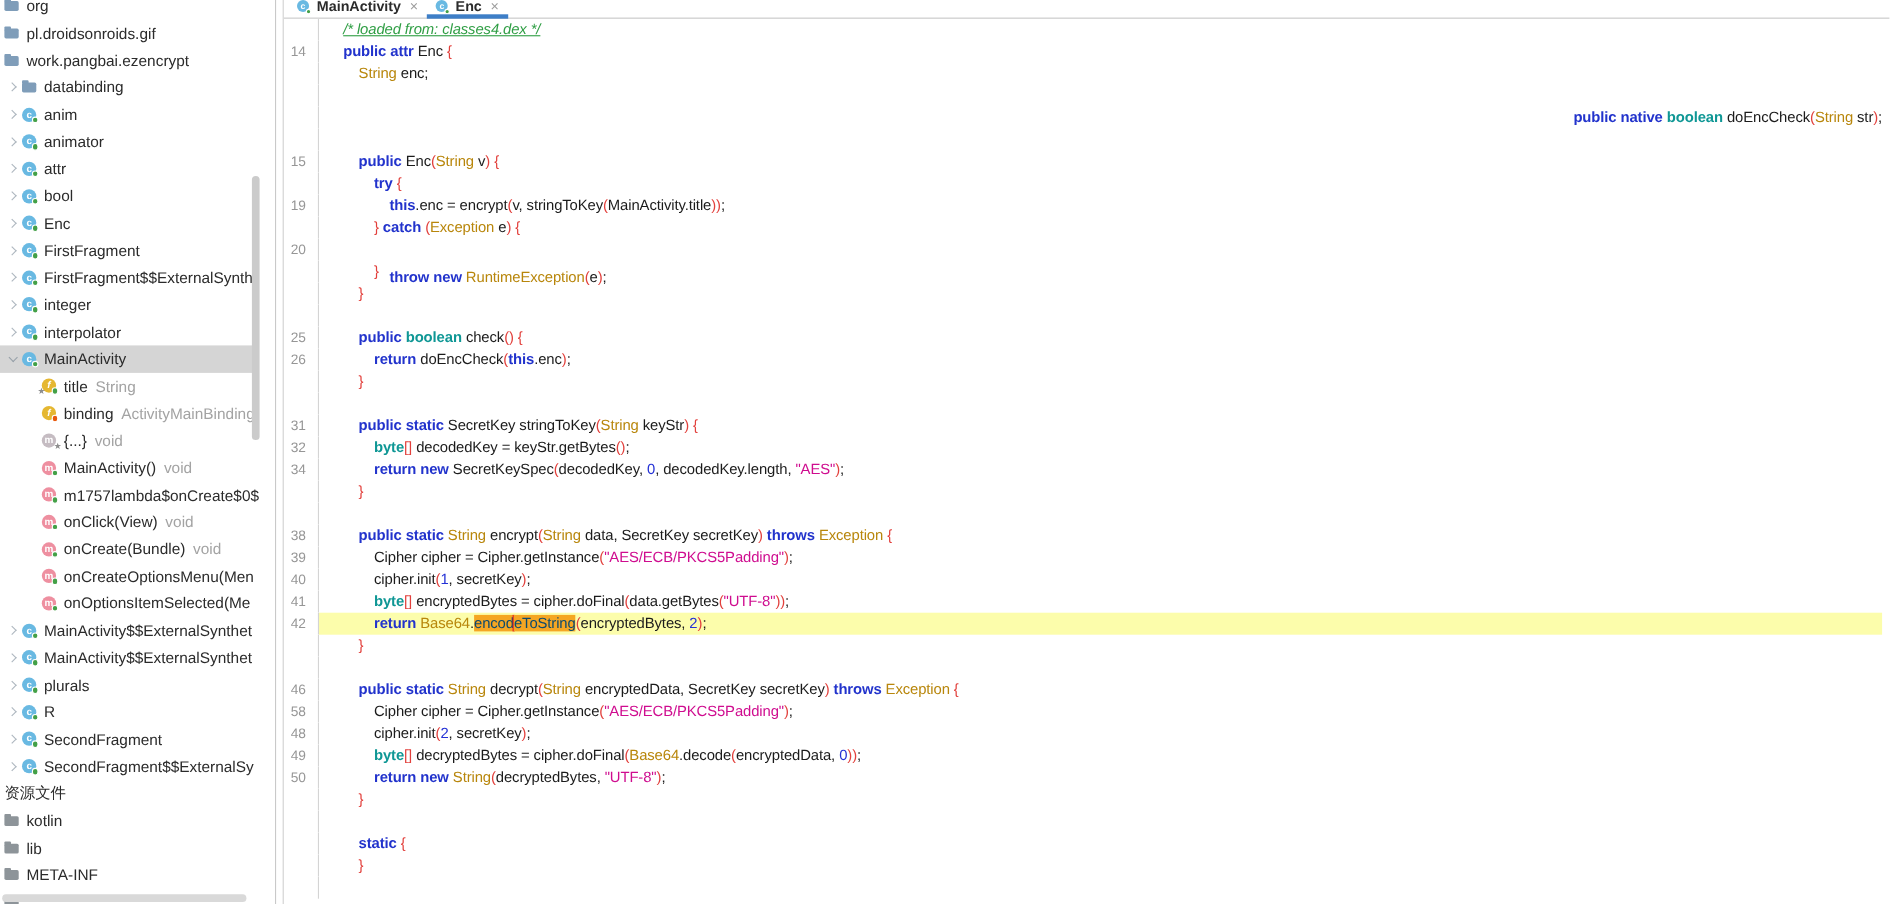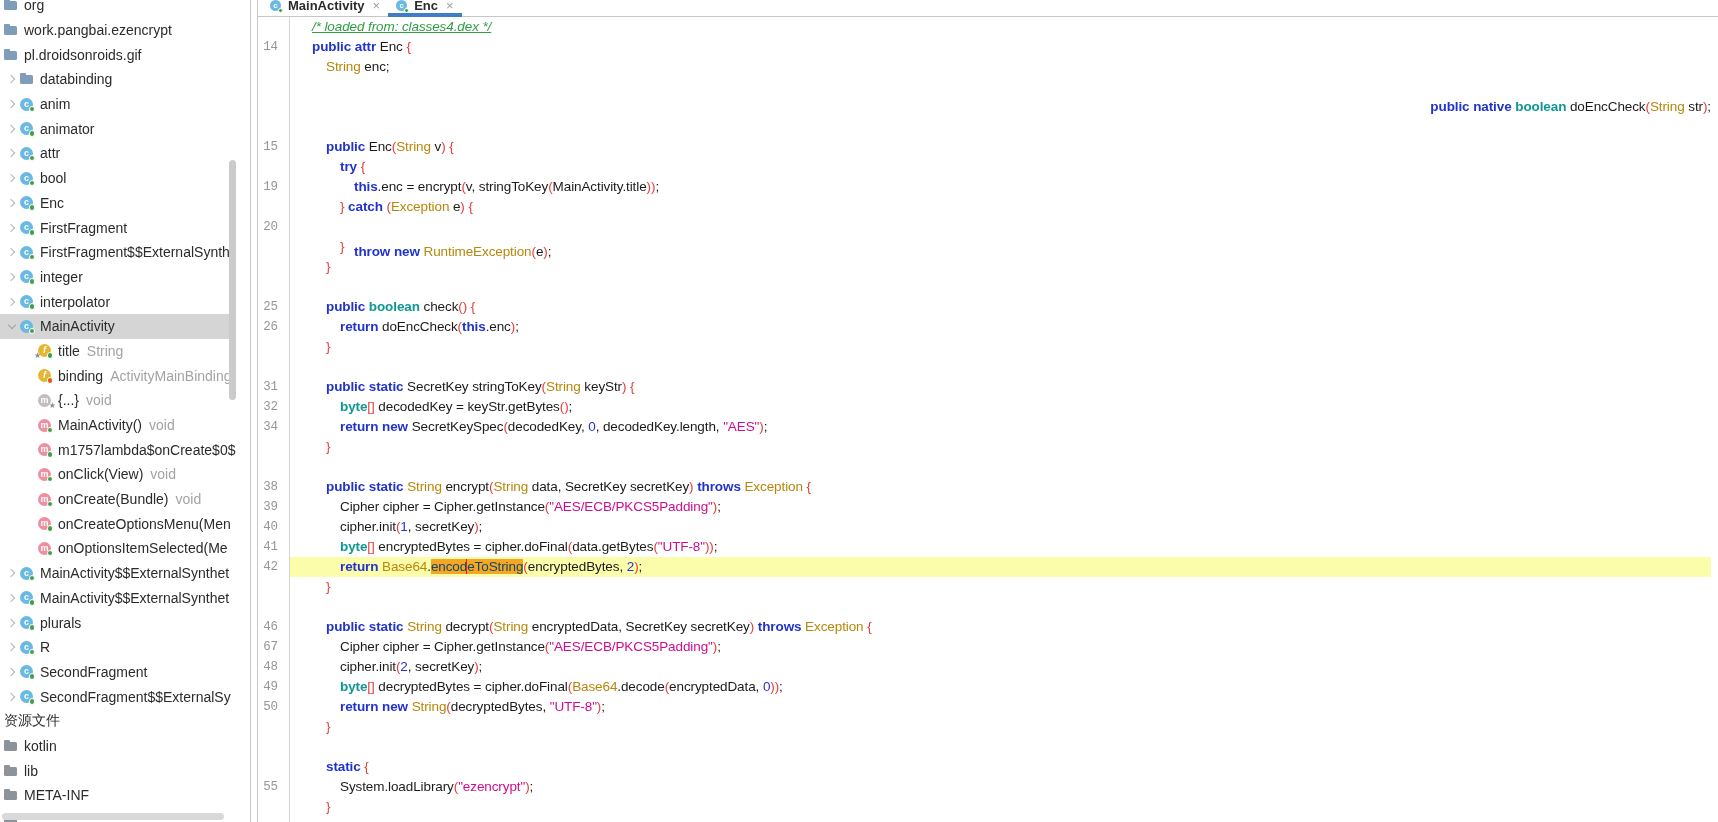--- a/index.html
+++ b/index.html
@@ -45,21 +45,21 @@
   .editor-panel{flex:1;display:flex;flex-direction:column;overflow:hidden;background:#fff;}
   .tabbar{flex:0 0 17px;height:17px;display:flex;align-items:flex-end;padding-left:4px;border-bottom:1px solid #c6c6c6;background:#fff;}
   .tab{position:relative;display:flex;align-items:center;padding:0 8px 3px 8px;font-weight:bold;font-size:13px;color:#2b2b2b;cursor:default;}
   .tab .ic{flex:0 0 13px;width:13px;height:13px;margin-right:5px;}
   .tab .ic .circ{width:11px;height:11px;font-size:8px;line-height:11px;top:1px;}
   .tab .ic .dot{width:5.5px;height:5.5px;right:0;}
   .tab .close{color:#9d9d9d;font-weight:normal;font-size:13px;margin-left:8px;}
   .tab.active:after{content:"";position:absolute;left:0;right:0;bottom:-1px;height:4px;background:var(--tab-underline,#3d7ec7);}
   .code{flex:1;overflow:hidden;}
   .crow{display:flex;height:20px;line-height:20px;font-size:13.5px;letter-spacing:-0.1px;}
-  .cgut{flex:0 0 32px;width:32px;text-align:right;padding-right:11px;font-size:12.5px;color:var(--line-number,#969696);background:#fff;border-right:1px solid #d4d4d4;font-family:Liberation Mono, monospace;}
+  .cgut{flex:0 0 32px;width:32px;text-align:right;padding-right:11px;font-size:12.5px;color:var(--line-number,#969696);background:#fff;border-right:1px solid #d4d4d4;}
   .cbody{flex:1;white-space:pre;margin-right:7px;}
   .cbody.hl{background:var(--line-highlight,#fcfdab);}
   .tk-kw{color:var(--keyword,#2233cc);font-weight:bold;}
   .tk-ty{color:var(--type-keyword,#0f9795);font-weight:bold;}
   .tk-cl{color:var(--class-ref,#b8860b);}
   .tk-st{color:var(--string,#cf0c8f);}
   .tk-nu{color:var(--number,#2431d6);}
   .tk-pu{color:var(--punctuation,#e2403c);}
   .tk-pl{color:var(--plain,#1b1b1b);}
   .tk-cm{color:var(--comment,#2f9e44);font-style:italic;text-decoration:underline;}
@@ -75,27 +75,27 @@
         <div class="trow">
           <span class="ic ic-pkg">
             <span class="fold"></span>
           </span>
           <span class="tlabel">org</span>
         </div>
         <div class="trow">
           <span class="ic ic-pkg">
             <span class="fold"></span>
           </span>
+          <span class="tlabel">pl.droidsonroids.gif</span>
+        </div>
+        <div class="trow">
+          <span class="ic ic-pkg">
+            <span class="fold"></span>
+          </span>
           <span class="tlabel">work.pangbai.ezencrypt</span>
-        </div>
-        <div class="trow">
-          <span class="ic ic-pkg">
-            <span class="fold"></span>
-          </span>
-          <span class="tlabel">pl.droidsonroids.gif</span>
         </div>
         <div class="trow">
           <span class="chev right">
             <i></i>
           </span>
           <span class="ic ic-pkg">
             <span class="fold"></span>
           </span>
           <span class="tlabel">databinding</span>
         </div>
@@ -499,21 +499,21 @@
         </div>
         <div class="crow">
           <div class="cgut"></div>
           <div class="cbody" style="padding-left: 22px;"></div>
         </div>
         <div class="crow">
           <div class="cgut">46</div>
           <div class="cbody" style="padding-left: 36px;"><span class="tk-kw">public static</span><span class="tk-pl"> </span><span class="tk-cl">String</span><span class="tk-pl"> decrypt</span><span class="tk-pu">(</span><span class="tk-cl">String</span><span class="tk-pl"> encryptedData, SecretKey secretKey</span><span class="tk-pu">)</span><span class="tk-pl"> </span><span class="tk-kw">throws</span><span class="tk-pl"> </span><span class="tk-cl">Exception</span><span class="tk-pl"> </span><span class="tk-pu">{</span></div>
         </div>
         <div class="crow">
-          <div class="cgut">67</div>
+          <div class="cgut">58</div>
           <div class="cbody" style="padding-left: 50px;"><span class="tk-pl">Cipher cipher = Cipher.getInstance</span><span class="tk-pu">(</span><span class="tk-st">"AES/ECB/PKCS5Padding"</span><span class="tk-pu">)</span><span class="tk-pl">;</span></div>
         </div>
         <div class="crow">
           <div class="cgut">48</div>
           <div class="cbody" style="padding-left: 50px;"><span class="tk-pl">cipher.init</span><span class="tk-pu">(</span><span class="tk-nu">2</span><span class="tk-pl">, secretKey</span><span class="tk-pu">)</span><span class="tk-pl">;</span></div>
         </div>
         <div class="crow">
           <div class="cgut">49</div>
           <div class="cbody" style="padding-left: 50px;"><span class="tk-ty">byte</span><span class="tk-pu">[]</span><span class="tk-pl"> decryptedBytes = cipher.doFinal</span><span class="tk-pu">(</span><span class="tk-cl">Base64</span><span class="tk-pl">.decode</span><span class="tk-pu">(</span><span class="tk-pl">encryptedData, </span><span class="tk-nu">0</span><span class="tk-pu">))</span><span class="tk-pl">;</span></div>
         </div>
@@ -525,24 +525,20 @@
           <div class="cgut"></div>
           <div class="cbody" style="padding-left: 36px;"><span class="tk-pu">}</span></div>
         </div>
         <div class="crow">
           <div class="cgut"></div>
           <div class="cbody" style="padding-left: 22px;"></div>
         </div>
         <div class="crow">
           <div class="cgut"></div>
           <div class="cbody" style="padding-left: 36px;"><span class="tk-kw">static</span><span class="tk-pl"> </span><span class="tk-pu">{</span></div>
-        </div>
-        <div class="crow">
-          <div class="cgut">55</div>
-          <div class="cbody" style="padding-left: 50px;"><span class="tk-pl">System.loadLibrary</span><span class="tk-pu">(</span><span class="tk-st">"ezencrypt"</span><span class="tk-pu">)</span><span class="tk-pl">;</span></div>
         </div>
         <div class="crow">
           <div class="cgut"></div>
           <div class="cbody" style="padding-left: 36px;"><span class="tk-pu">}</span></div>
         </div>
         <div class="crow">
           <div class="cgut"></div>
           <div class="cbody" style="padding-left: 22px;"></div>
         </div>
       </div>

